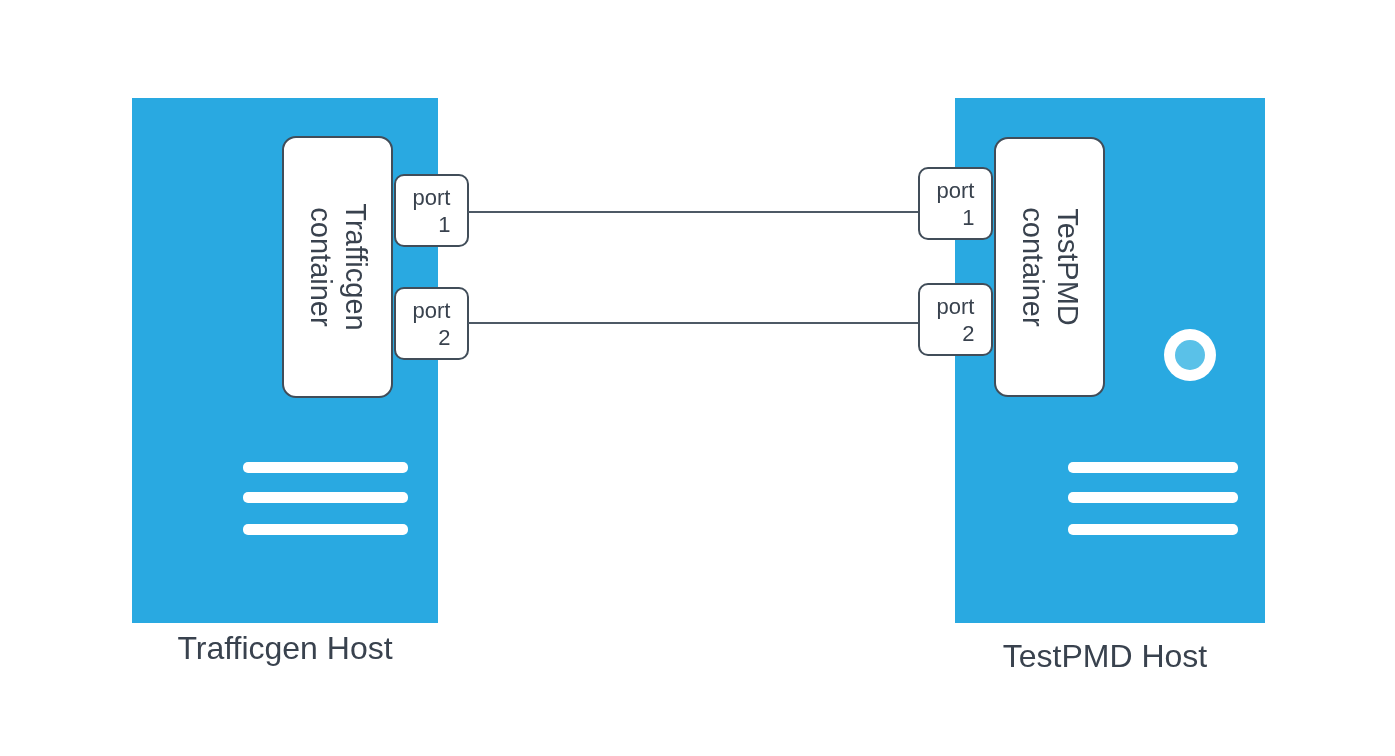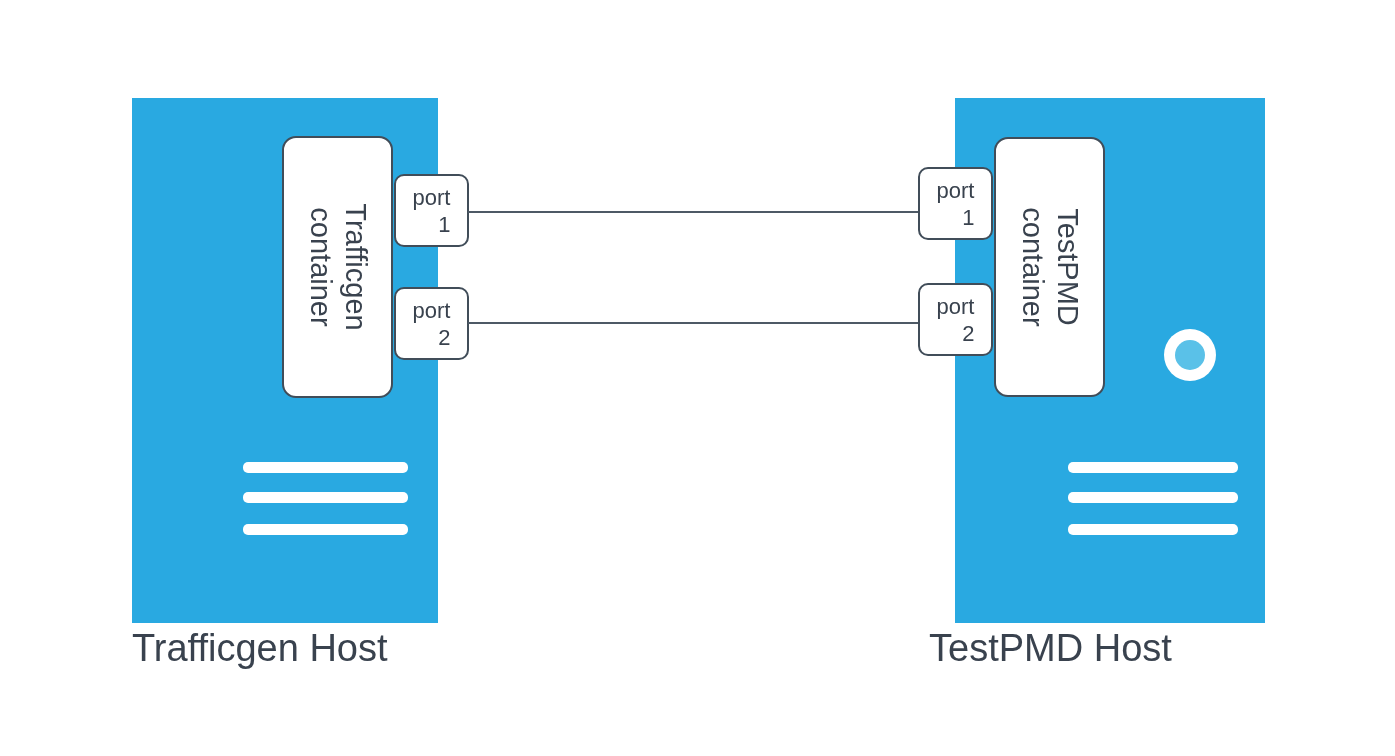--- a/index.html
+++ b/index.html
@@ -25,27 +25,27 @@
   .host {
     position: absolute;
     background: var(--host-fill);
   }
   .host-left  { left: 132px; top: 98px; width: 306px; height: 525px; }
   .host-right { left: 955px; top: 98px; width: 310px; height: 525px; }
 
   .host-label {
     position: absolute;
     top: 628px;
-    font-size: 38px;
+    font-size: 32px;
     line-height: 40px;
-    text-align: left;
+    text-align: center;
     color: var(--text);
   }
   .host-label-left  { left: 132px; width: 306px; }
-  .host-label-right { left: 929px; width: 310px; }
+  .host-label-right { left: 950px; width: 310px; margin-top: 8px; }
 
   .container-box {
     position: absolute;
     background: #ffffff;
     border: 2px solid var(--shape-stroke);
     border-radius: 14px;
     display: flex;
     align-items: center;
     justify-content: center;
   }

